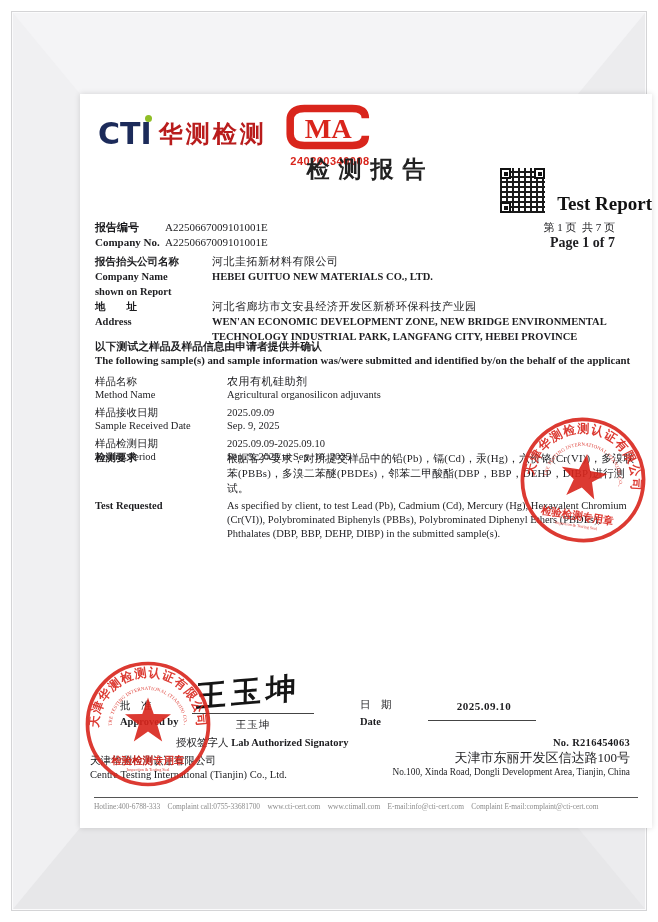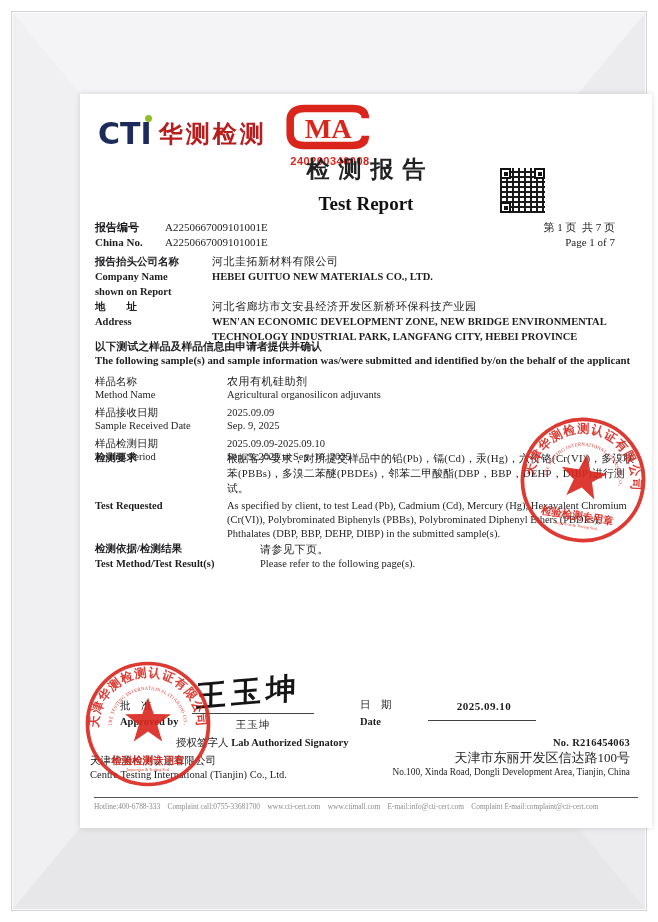--- a/index.html
+++ b/index.html
@@ -26,36 +26,36 @@
   .cti{left:18px;top:24px;display:flex;align-items:center;}
   .cti-lat{position:relative;font-family:"DejaVu Sans","Liberation Sans",sans-serif;
     font-weight:bold;font-size:30px;line-height:30px;color:#1c2b5a;letter-spacing:0px;}
   .cti-dot{position:absolute;top:-4px;right:0px;width:7px;height:7px;border-radius:50%;background:#8fbe26;}
   .cti-cn{font-size:24px;font-weight:bold;color:#b91c1c;margin-left:7px;letter-spacing:3px;}
   .cma-wrap{left:202px;top:10px;width:96px;text-align:center;}
   .cma-num{font-family:"Liberation Sans","DejaVu Sans",sans-serif;
     font-weight:bold;font-size:11px;color:#d9251c;letter-spacing:.5px;margin-top:1px;}
   .title-cn{top:60px;left:0;right:0;text-align:center;font-size:23px;font-weight:600;
     letter-spacing:9px;text-indent:9px;color:#222;}
-  .title-en{top:99px;left:0;right:0;text-align:center;font-size:19px;font-weight:bold;color:#111;}
+  .title-en{top:99px;left:0;right:0;text-align:right;font-size:19px;font-weight:bold;color:#111;}
   
   .qr{left:420px;top:74px;width:45px;height:45px;background:
       repeating-linear-gradient(0deg,#1a1a1a 0 2px,transparent 2px 5px),
       repeating-linear-gradient(90deg,#1a1a1a 0 2px,transparent 2px 6px),
       repeating-linear-gradient(45deg,transparent 0 4px,#fff 4px 6px);
       background-color:#fff;}
   .qr i{position:absolute;width:11px;height:11px;border:2.5px solid #111;background:#fff;box-sizing:border-box;}
   .qr i::after{content:"";position:absolute;inset:1.5px;background:#111;}
   .qr .f1{left:0;top:0}.qr .f2{right:0;top:0}.qr .f3{left:0;bottom:0}
   
   .meta{left:15px;top:126px;right:15px;font-size:11px;line-height:15px;}
   .meta-row{display:flex;}
   .meta-label{width:70px;font-weight:bold;}
   .pagenum-cn{position:absolute;right:22px;top:0;font-size:11px;white-space:pre;}
-  .pagenum-en{position:absolute;right:22px;top:15px;font-size:11px;font-weight:normal;}
+  .pagenum-en{position:absolute;right:22px;top:15px;font-size:14px;font-weight:bold;}
   
   .grid{display:grid;column-gap:12px;}
   .company{left:15px;top:160px;right:15px;font-size:10.5px;line-height:15px;}
   .company .grid{grid-template-columns:105px 1fr;row-gap:1px;}
   .cnval{font-size:11px;letter-spacing:.5px;}
   .intro{left:15px;top:246px;right:13px;font-size:10.8px;line-height:13.5px;font-weight:bold;}
   .samples{left:15px;top:281px;right:15px;font-size:10.5px;line-height:13px;}
   .samples .grid{grid-template-columns:120px 1fr;margin-bottom:5px;}
   .request{left:15px;top:357px;right:15px;font-size:10.5px;line-height:14px;}
   .request .grid{grid-template-columns:120px 1fr;row-gap:3px;}
@@ -118,21 +118,21 @@
     <i class="f2"></i>
     <i class="f3"></i>
   </div>
 
   <div class="abs meta">
     <div class="meta-row">
       <span class="meta-label">报告编号</span>
       <span>A2250667009101001E</span>
     </div>
     <div class="meta-row">
-      <span class="meta-label">China No.</span>
+      <span class="meta-label">Company No.</span>
       <span>A2250667009101001E</span>
     </div>
     <div class="pagenum-cn">第 1 页  共 7 页</div>
     <div class="pagenum-en">Page 1 of 7</div>
   </div>
 
   <div class="abs company">
     <div class="grid">
       <div>
         <div class="b">报告抬头公司名称</div>
@@ -196,28 +196,20 @@
 
   <div class="abs request">
     <div class="grid">
       <div class="b">检测要求</div>
       <div class="cnpara">根据客户要求，对所提交样品中的铅(Pb)，镉(Cd)，汞(Hg)，六价铬(Cr(VI))，多溴联苯(PBBs)，多溴二苯醚(PBDEs)，邻苯二甲酸酯(DBP，BBP，DEHP，DIBP)进行测试。</div>
       <div class="b">Test Requested</div>
       <div>As specified by client, to test Lead (Pb), Cadmium (Cd), Mercury (Hg), Hexavalent Chromium (Cr(VI)), Polybrominated Biphenyls (PBBs), Polybrominated Diphenyl Ethers (PBDEs), Phthalates (DBP, BBP, DEHP, DIBP) in the submitted sample(s).</div>
     </div>
   </div>
 
-  <div class="abs method">
-    <div class="grid">
-      <div class="b">检测依据/检测结果</div>
-      <div class="cnval">请参见下页。</div>
-      <div class="b">Test Method/Test Result(s)</div>
-      <div>Please refer to the following page(s).</div>
-    </div>
-  </div>
 
   <svg class="abs seal seal-right" viewBox="0 0 120 120">
     <defs>
       <path id="arcTopB" d="M 15,62 A 45,45 0 1 1 105,62"></path>
       <path id="arcInB" d="M 27,62 A 33,33 0 1 1 93,62"></path>
     </defs>
     <circle cx="60" cy="60" r="55" fill="none" stroke="#d9251c" stroke-width="3.4"></circle>
     <polygon points="60,36 65.2,50.9 80.9,51.2 68.4,60.7 72.9,75.8 60,66.8 47.1,75.8 51.6,60.7 39.1,51.2 54.8,50.9" fill="#d9251c"></polygon>
     <text font-size="11" font-weight="bold" fill="#d9251c" letter-spacing="1">
       <textPath href="#arcTopB" startOffset="50%" text-anchor="middle">天津华测检测认证有限公司</textPath>

